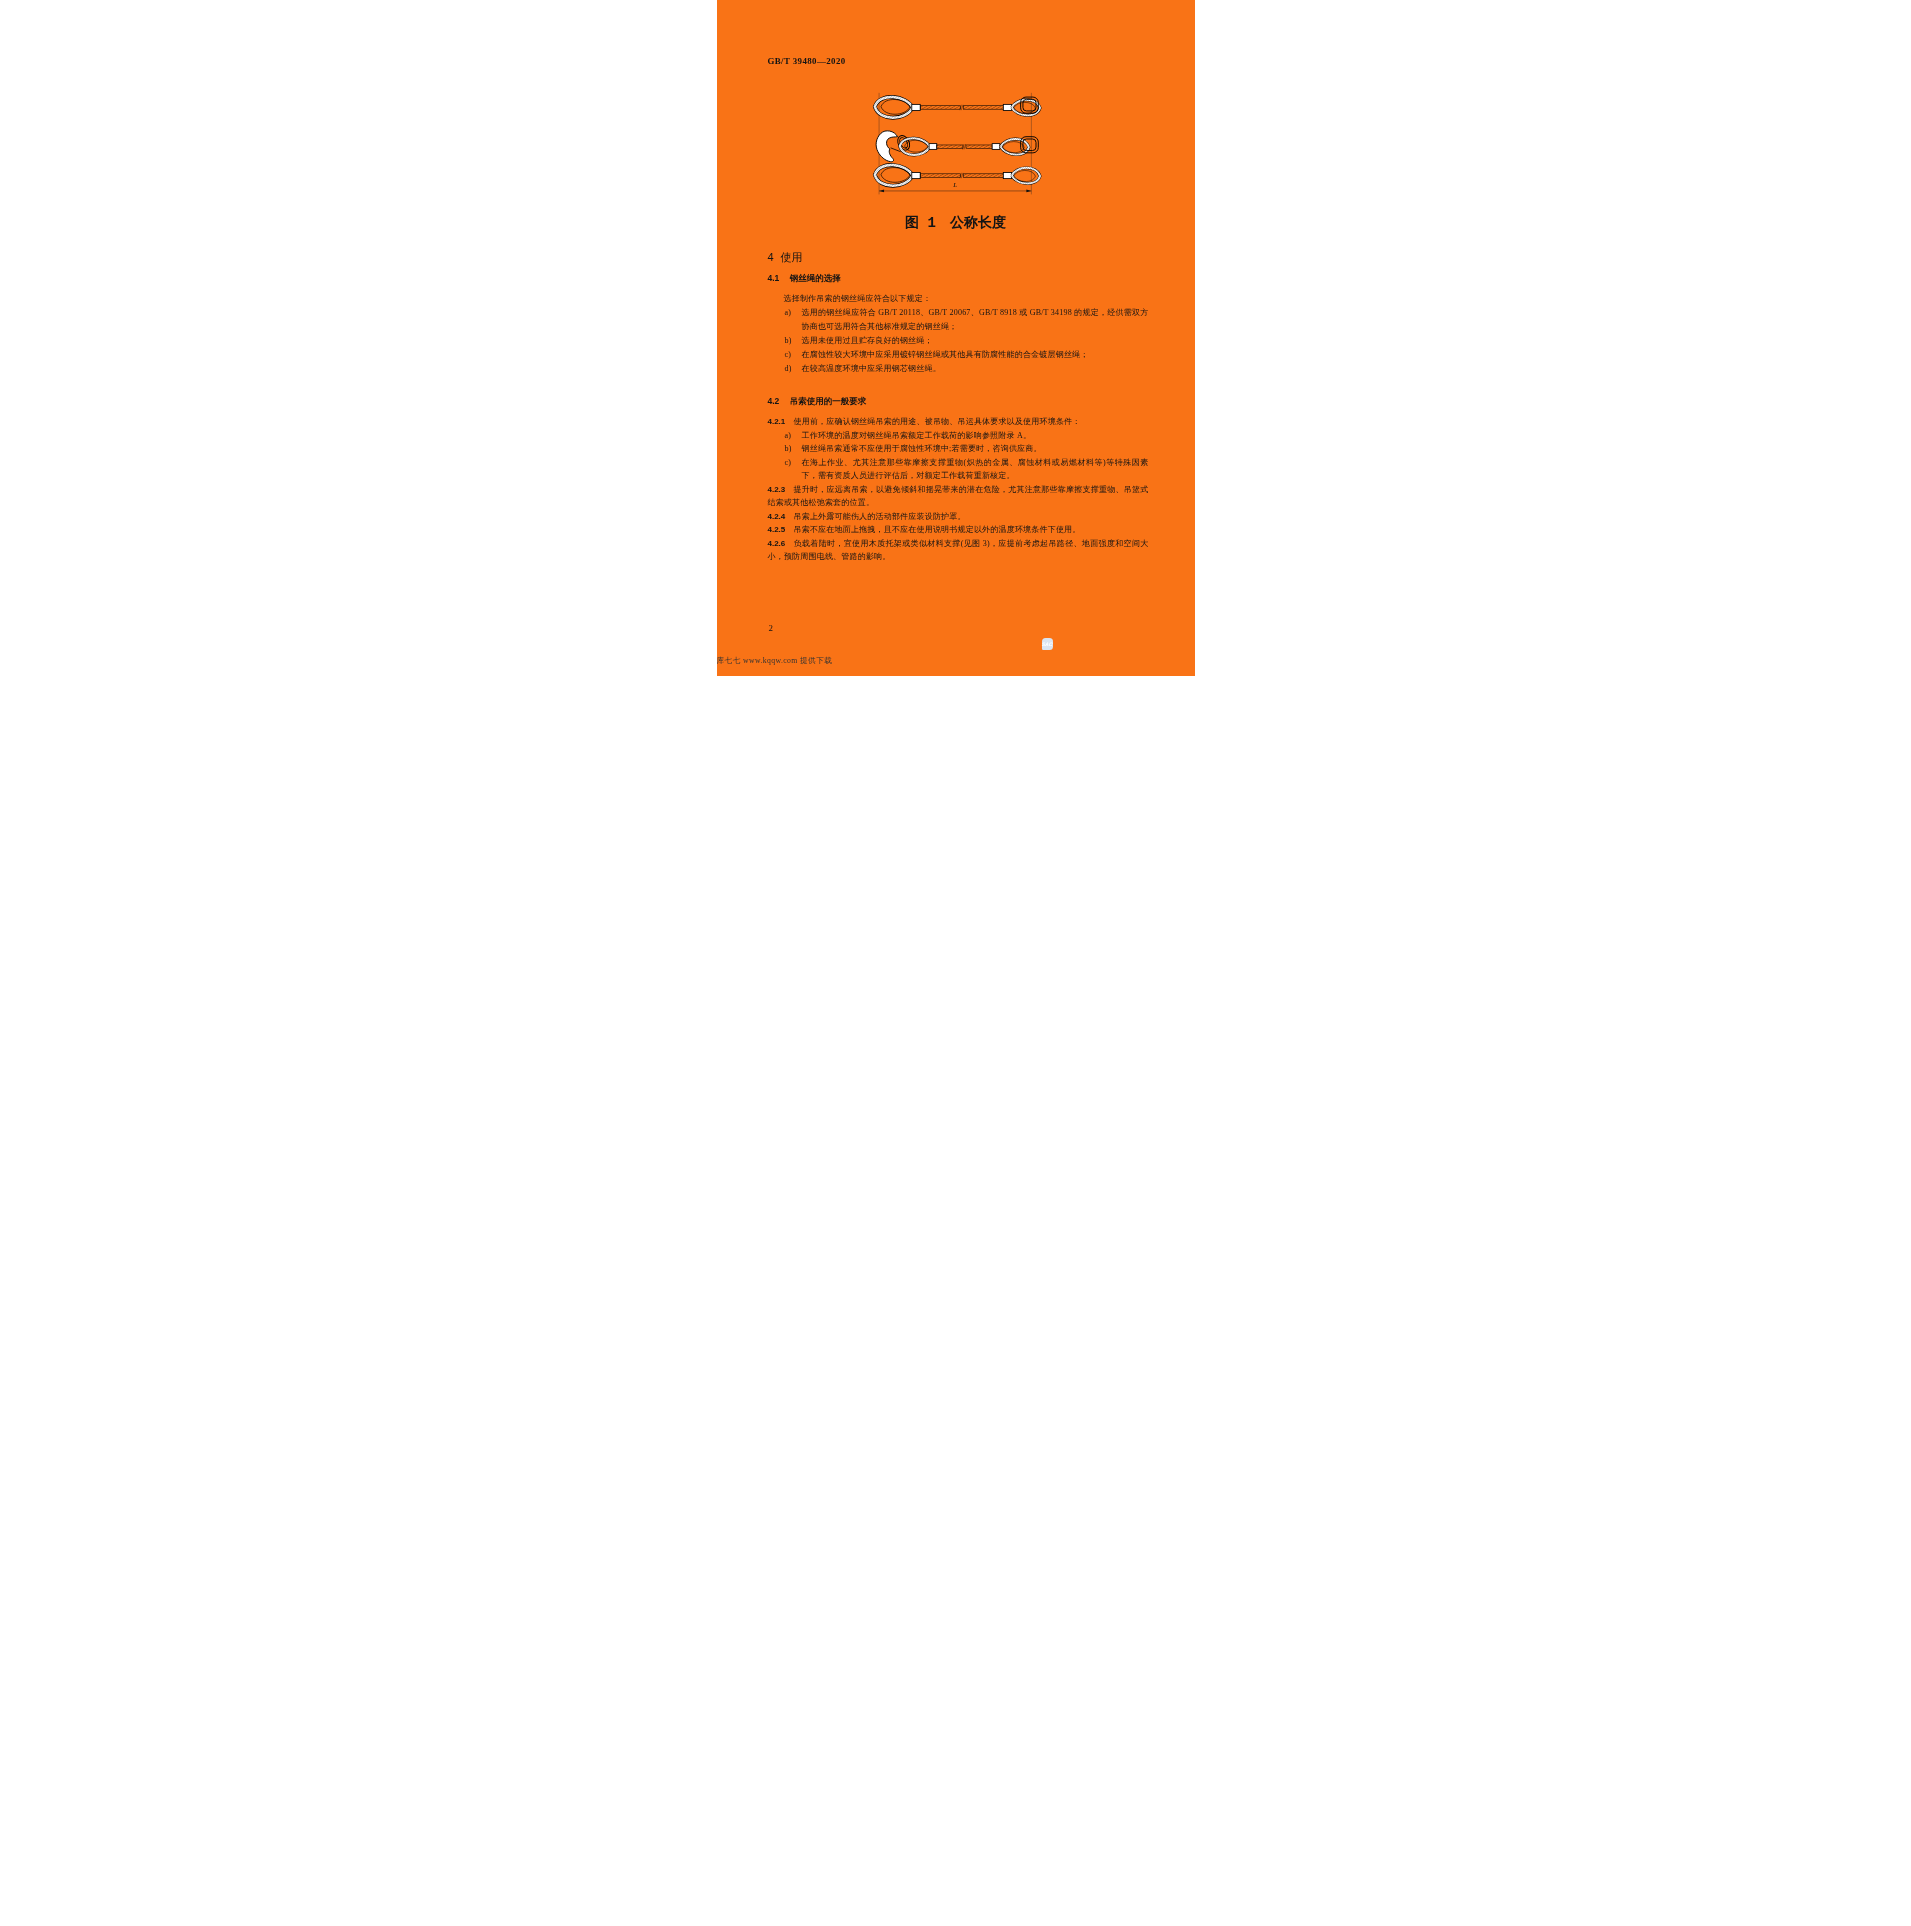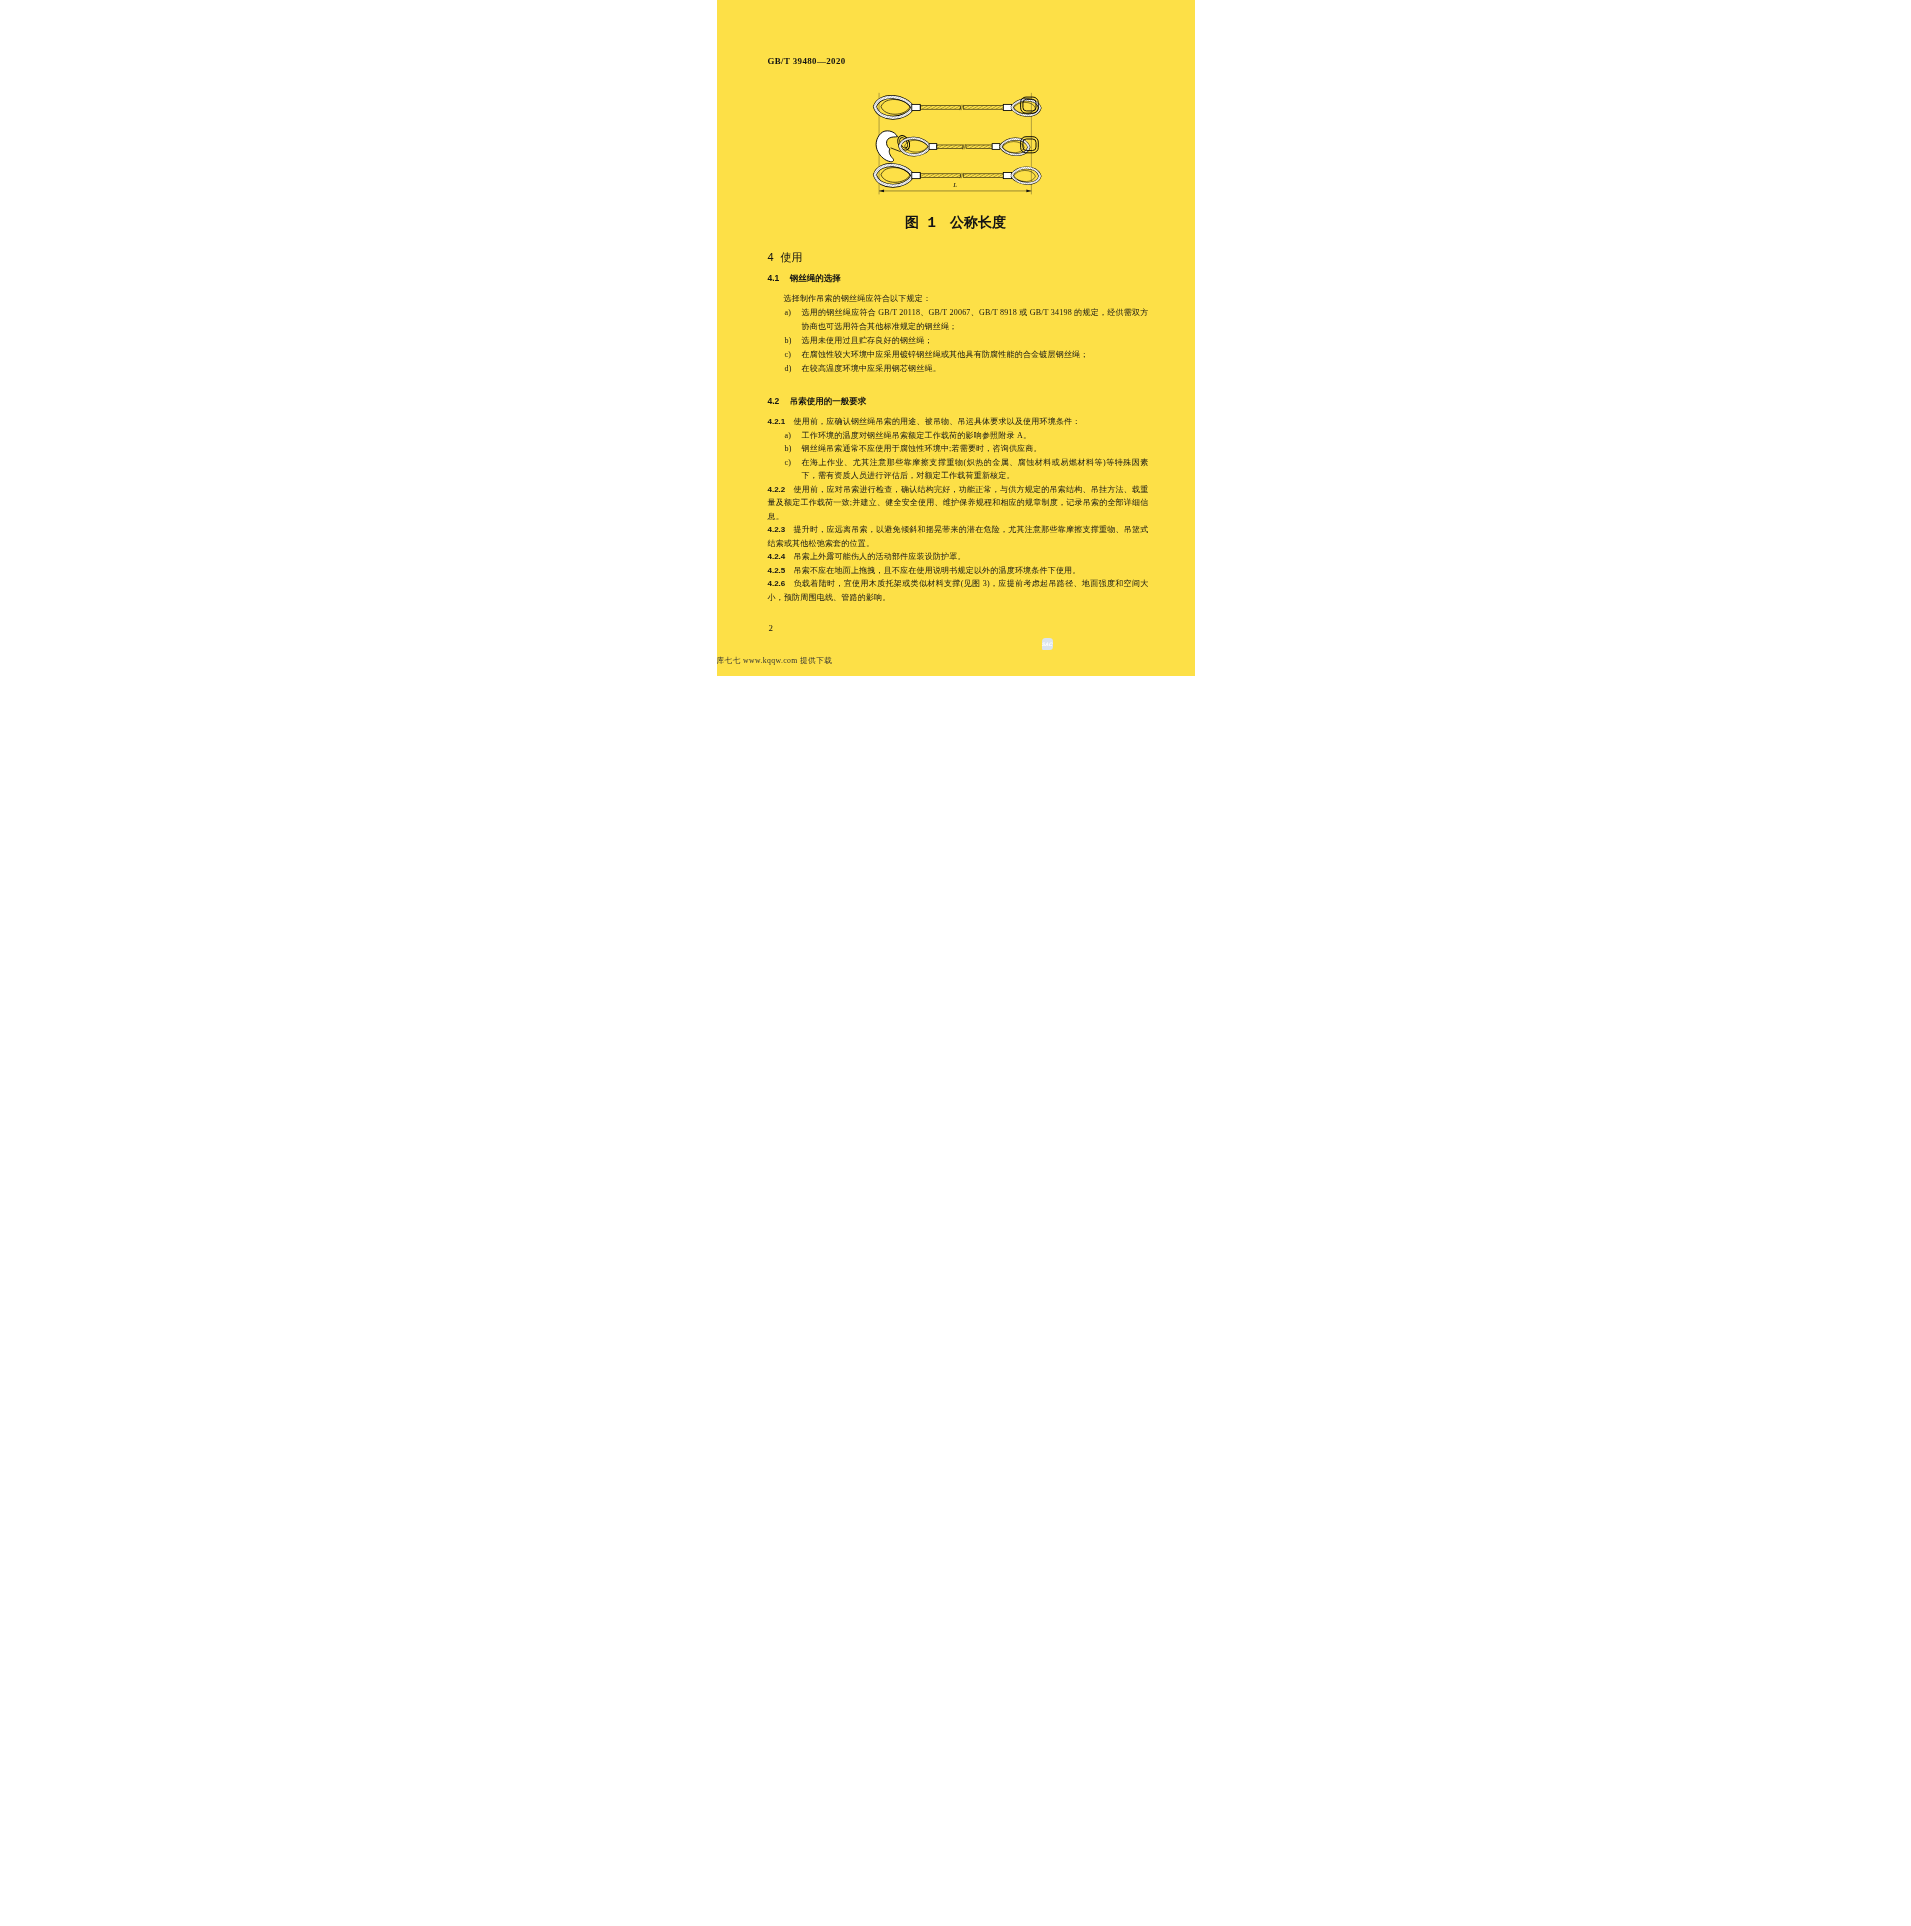--- a/index.html
+++ b/index.html
@@ -1,18 +1,18 @@
 <!DOCTYPE html>
 <html style="font-size:6.2px"><head>
 <meta charset="utf-8">
 <style>
   html,body { margin:0; padding:0; background:#ffffff; }
   .page {
     position:relative; width:478px; height:676px; margin:0 auto;
-    background:#fde047; overflow:hidden;
+    background:#f97316; overflow:hidden;
     font-family:"Liberation Serif", serif; color:#141414;
   }
   .doc-header {
     position:absolute; left:51px; top:56px;
     font-size:8.9px; font-weight:700; letter-spacing:0.4px;
     font-family:"Liberation Serif", serif;
   }
   .figure-wrap { position:absolute; left:151px; top:89px; width:176px; height:110px; }
   .figure-wrap svg { display:block; }
   .figure-caption {
@@ -201,23 +201,20 @@
         <span class="lbl">a)</span><span>工作环境的温度对钢丝绳吊索额定工作载荷的影响参照附录 A。</span>
       </div>
       <div class="li">
         <span class="lbl">b)</span><span>钢丝绳吊索通常不应使用于腐蚀性环境中;若需要时，咨询供应商。</span>
       </div>
       <div class="li">
         <span class="lbl">c)</span><span>在海上作业、尤其注意那些靠摩擦支撑重物(炽热的金属、腐蚀材料或易燃材料等)等特殊因素下，需有资质人员进行评估后，对额定工作载荷重新核定。</span>
       </div>
 
       <p class="clause">
-        <span class="cnum">4.2.2</span><span>使用前，应对吊索进行检查，确认结构完好，功能正常，与供方规定的吊索结构、吊挂方法、载重量及额定工作载荷一致;并建立、健全安全使用、维护保养规程和相应的规章制度，记录吊索的全部详细信息。</span>
-      </p>
-      <p class="clause">
         <span class="cnum">4.2.3</span><span>提升时，应远离吊索，以避免倾斜和摇晃带来的潜在危险，尤其注意那些靠摩擦支撑重物、吊篮式结索或其他松弛索套的位置。</span>
       </p>
       <p class="clause">
         <span class="cnum">4.2.4</span><span>吊索上外露可能伤人的活动部件应装设防护罩。</span>
       </p>
       <p class="clause">
         <span class="cnum">4.2.5</span><span>吊索不应在地面上拖拽，且不应在使用说明书规定以外的温度环境条件下使用。</span>
       </p>
       <p class="clause">
         <span class="cnum">4.2.6</span><span>负载着陆时，宜使用木质托架或类似材料支撑(见图 3)，应提前考虑起吊路径、地面强度和空间大小，预防周围电线、管路的影响。</span>

